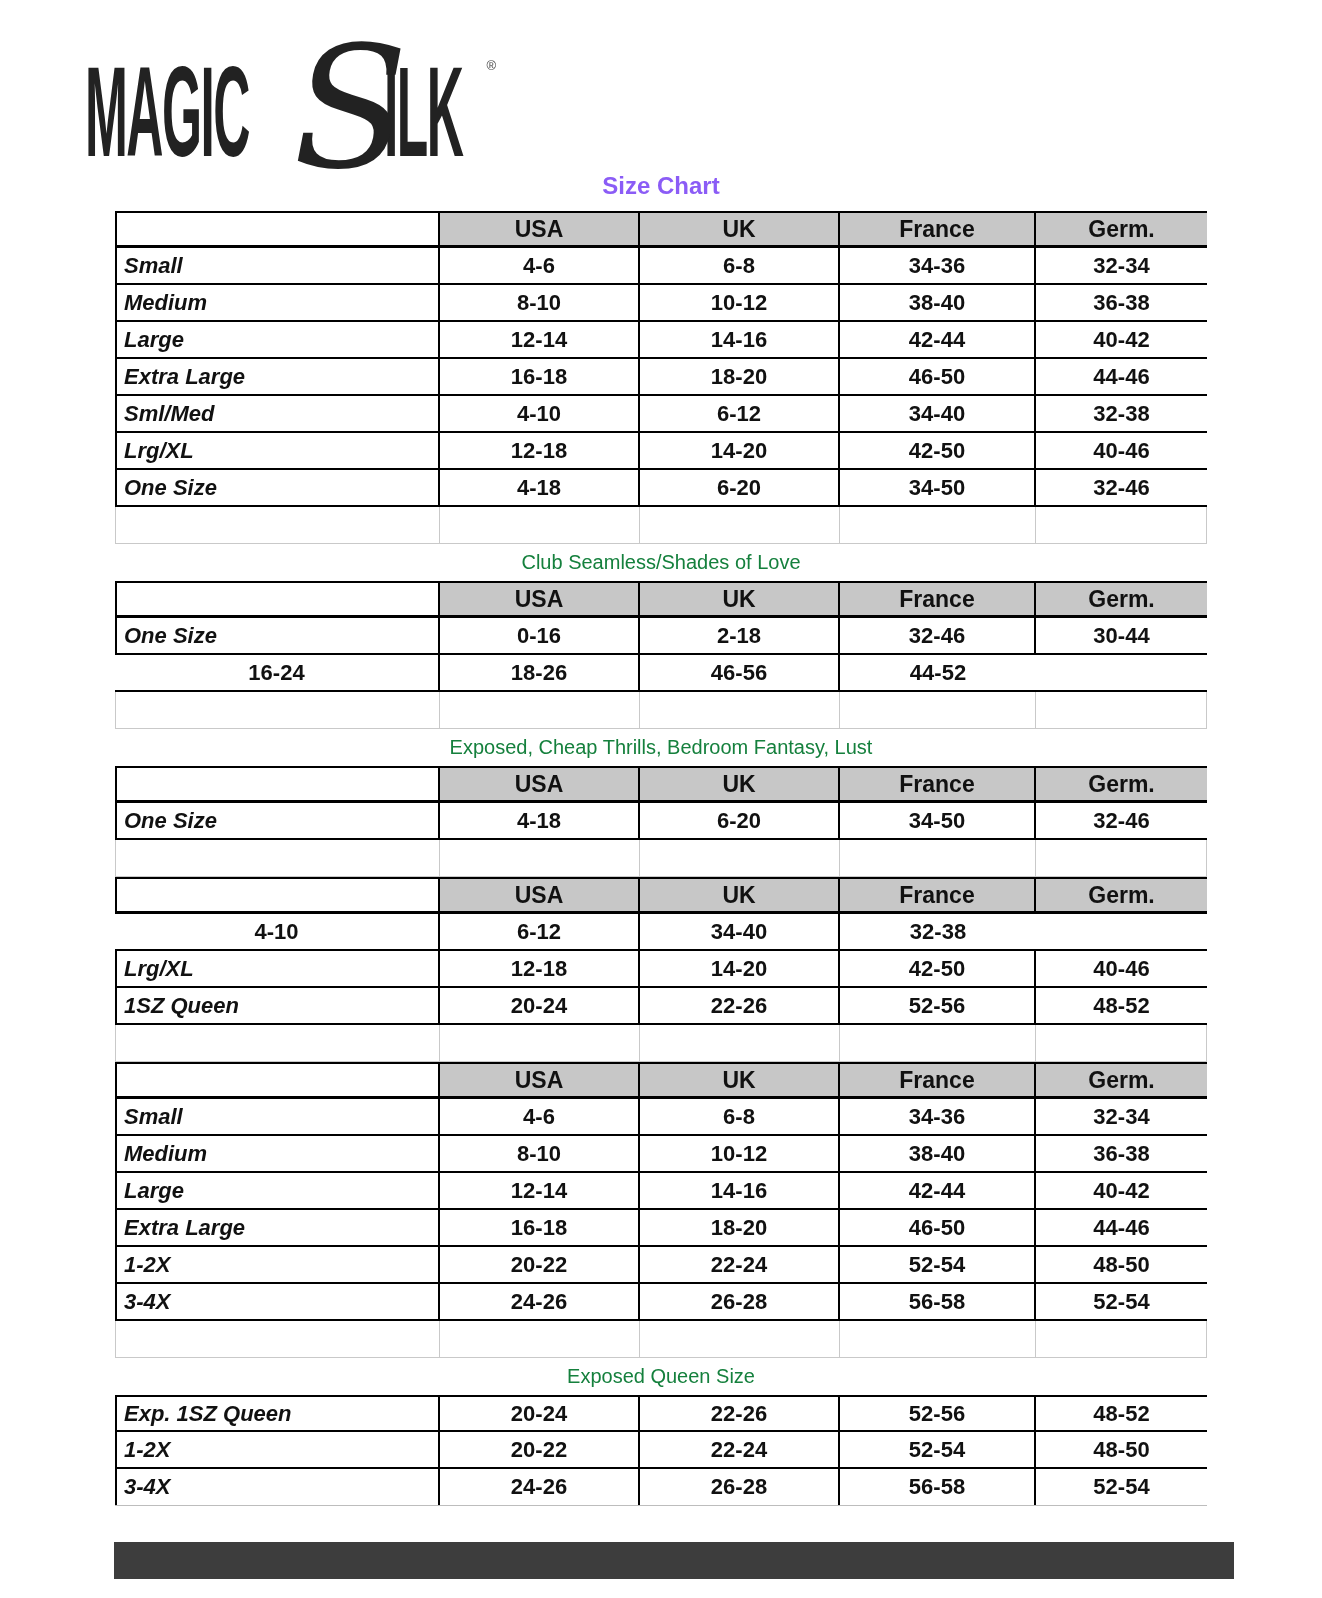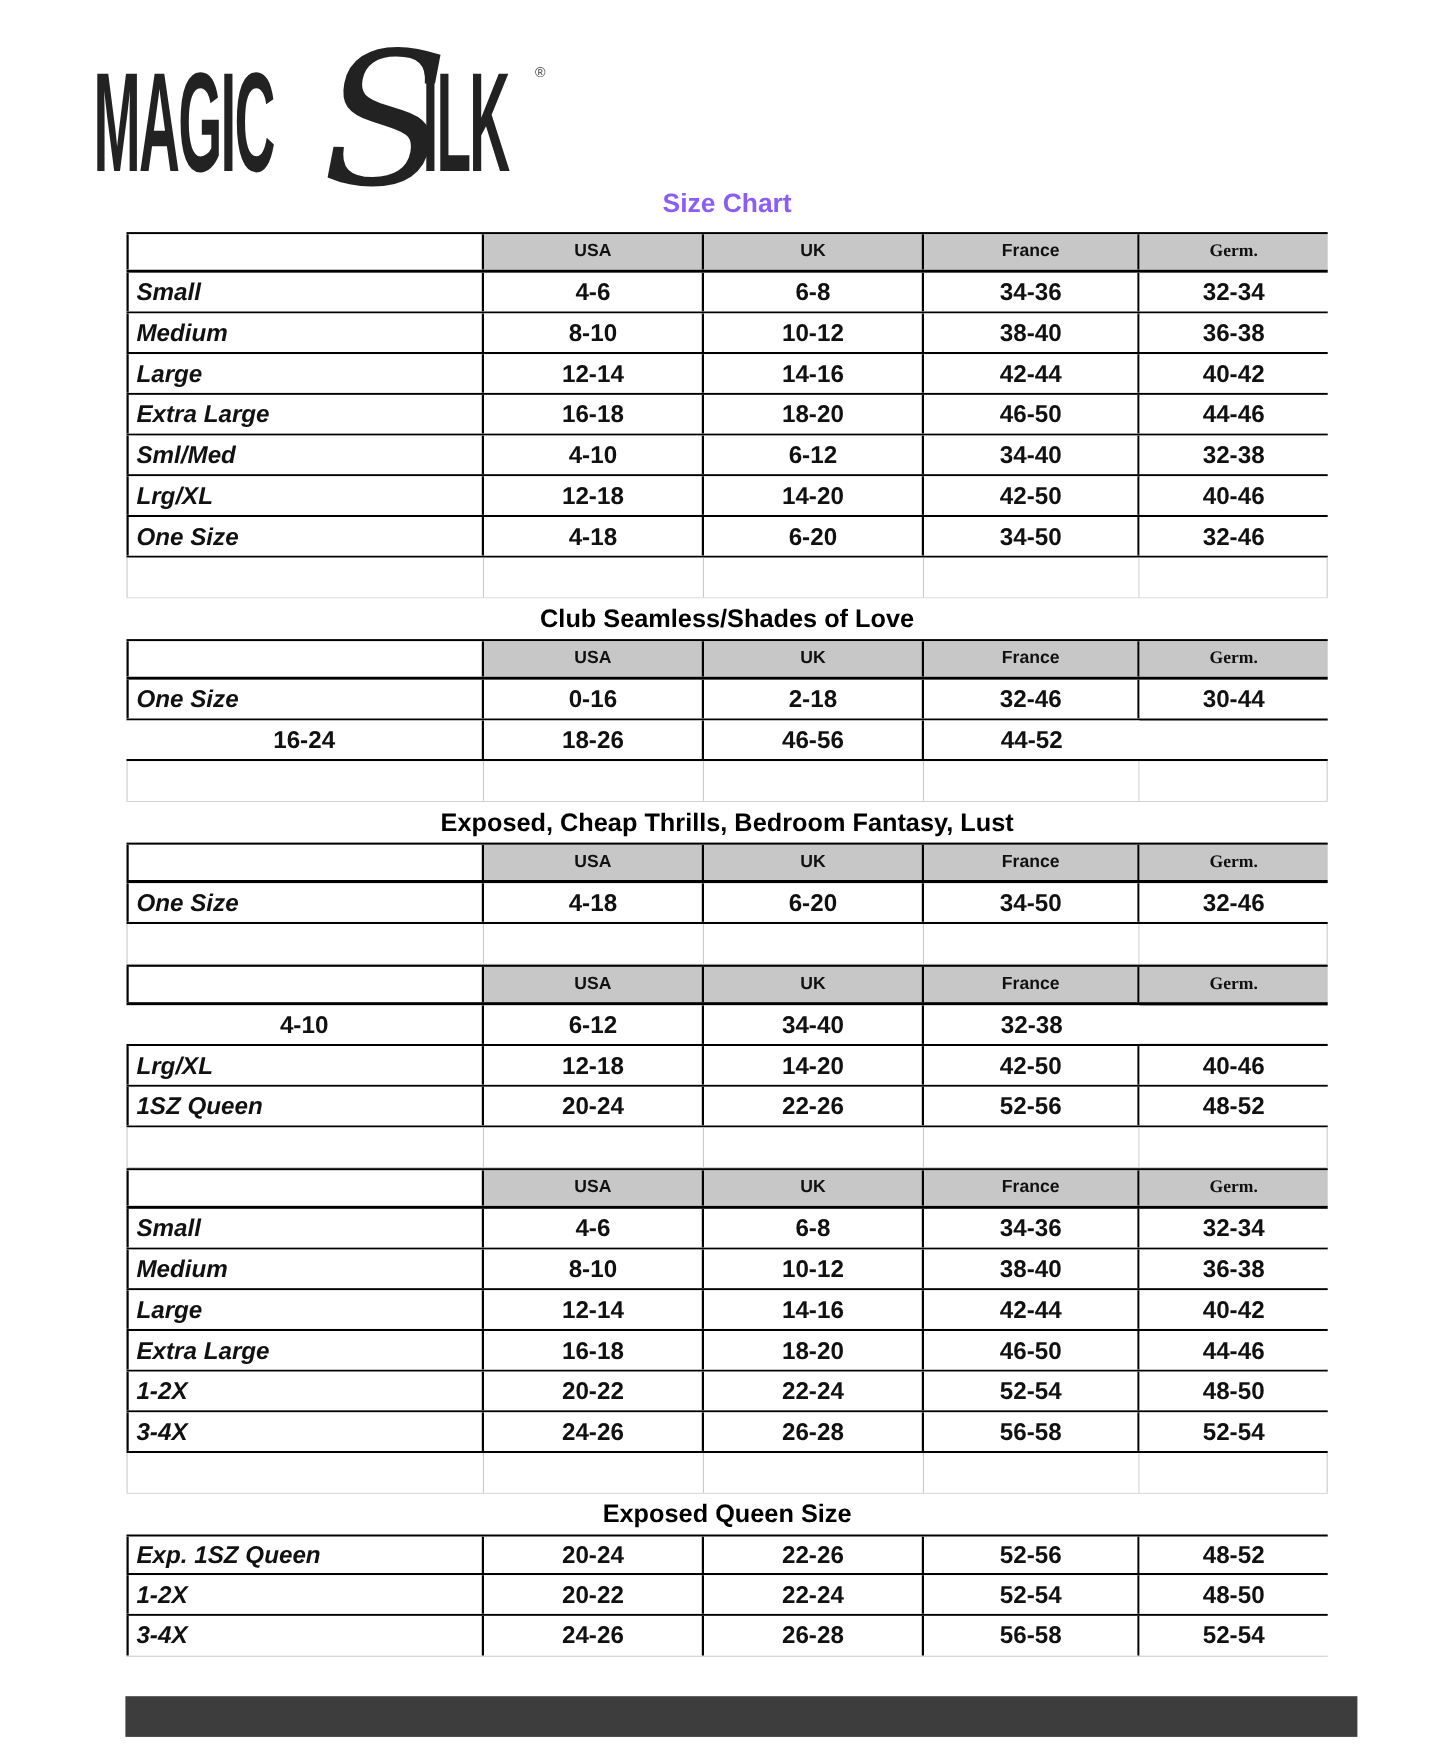--- a/index.html
+++ b/index.html
@@ -67,24 +67,24 @@
     grid-template-columns:325px 200px 200px 196px 171px;
     height:37px;
     width:1092px;
   }
   .sec-body > .row:first-child{border-top:2px solid var(--border);}
   .header-row{border-bottom:3px solid var(--border);}
   .header-cell{
     background:var(--header-bg);
     border-right:2px solid var(--border);
     display:flex;align-items:center;justify-content:center;
-    font-size:16px;font-weight:600;
+    font-size:23px;font-weight:600;
   }
   .header-cell.first{background:#ffffff;border-left:2px solid var(--border);}
-  .header-cell.last{border-right:none;font-family:Liberation Serif, serif;}
+  .header-cell.last{border-right:none;}
   .data-row{border-bottom:2px solid var(--border);}
   .data-cell{
     border-right:2px solid var(--border);
     display:flex;align-items:center;justify-content:center;
     font-size:22px;font-weight:600;
     background:#ffffff;
   }
   .data-cell.first{
     border-left:2px solid var(--border);
     justify-content:flex-start;
@@ -92,21 +92,21 @@
     font-style:italic;
   }
   .data-cell.last{border-right:none;}
   .sec-body.light-bottom .data-row:last-child{border-bottom:1px solid #bdbdbd;}
   .spacer-row{border-bottom:1px solid var(--gridline);}
   .spacer-cell{border-right:1px solid var(--gridline);background:#ffffff;}
   .spacer-cell.first{border-left:1px solid var(--gridline);}
   .title-row{
     height:37px;width:1092px;
     display:flex;align-items:center;justify-content:center;
-    font-size:23px;font-weight:700;color:#000000;
+    font-size:20px;font-weight:400;color:#15803d;
     background:#ffffff;
   }
   
   .footer-bar{
     position:absolute;left:114px;top:1542px;
     width:1120px;height:37px;
     background:var(--footer-bar);
   }
 </style>
 </head>

